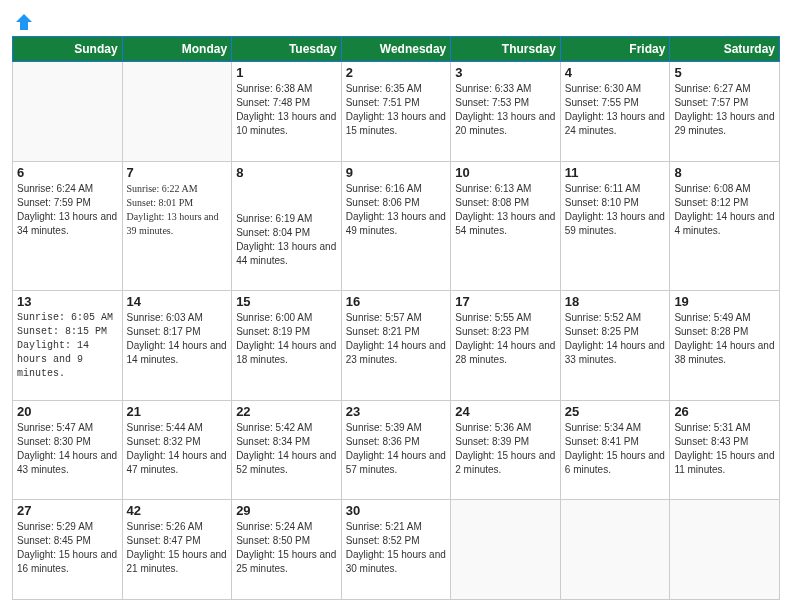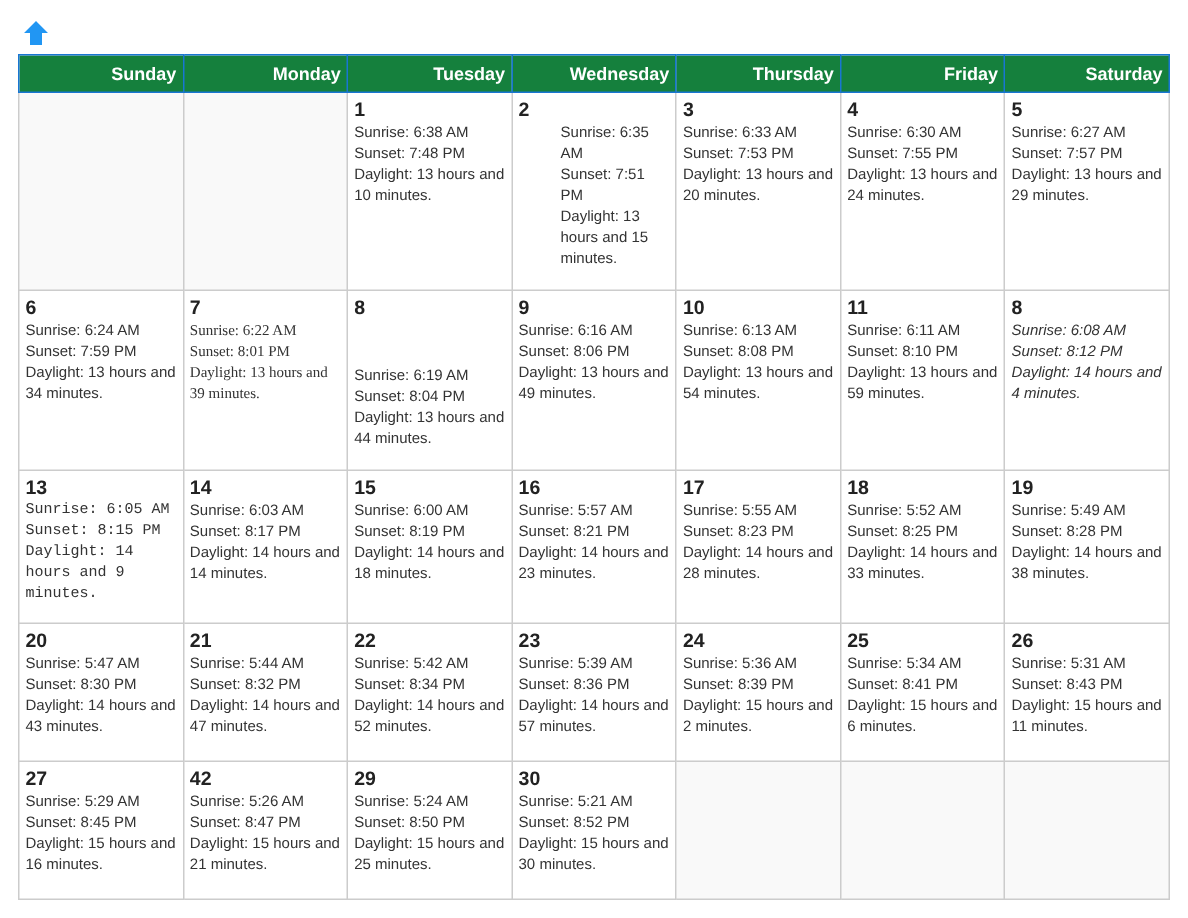--- a/index.html
+++ b/index.html
@@ -131,21 +131,21 @@
           <td class="empty"></td>
           <td class="empty"></td>
           <td>
             <div class="day-number">1</div>
             <div class="day-info" style="white-space: pre-line;">Sunrise: 6:38 AM
 Sunset: 7:48 PM
 Daylight: 13 hours and 10 minutes.</div>
           </td>
           <td>
             <div class="day-number">2</div>
-            <div class="day-info" style="white-space: pre-line; margin-left: 28px;">Sunrise: 6:35 AM
+            <div class="day-info" style="white-space: pre-line;">Sunrise: 6:35 AM
 Sunset: 7:51 PM
 Daylight: 13 hours and 15 minutes.</div>
           </td>
           <td>
             <div class="day-number">3</div>
             <div class="day-info" style="white-space: pre-line;">Sunrise: 6:33 AM
 Sunset: 7:53 PM
 Daylight: 13 hours and 20 minutes.</div>
           </td>
           <td>
@@ -193,21 +193,21 @@
 Daylight: 13 hours and 54 minutes.</div>
           </td>
           <td>
             <div class="day-number">11</div>
             <div class="day-info" style="white-space: pre-line;">Sunrise: 6:11 AM
 Sunset: 8:10 PM
 Daylight: 13 hours and 59 minutes.</div>
           </td>
           <td>
             <div class="day-number">8</div>
-            <div class="day-info" style="white-space: pre-line; font-style: italic;">Sunrise: 6:08 AM
+            <div class="day-info" style="white-space: pre-line;">Sunrise: 6:08 AM
 Sunset: 8:12 PM
 Daylight: 14 hours and 4 minutes.</div>
           </td>
         </tr>
         <tr>
           <td>
             <div class="day-number">13</div>
             <div class="day-info" style="white-space: pre-line; font-family: Liberation Mono, monospace;">Sunrise: 6:05 AM
 Sunset: 8:15 PM
 Daylight: 14 hours and 9 minutes.</div>

